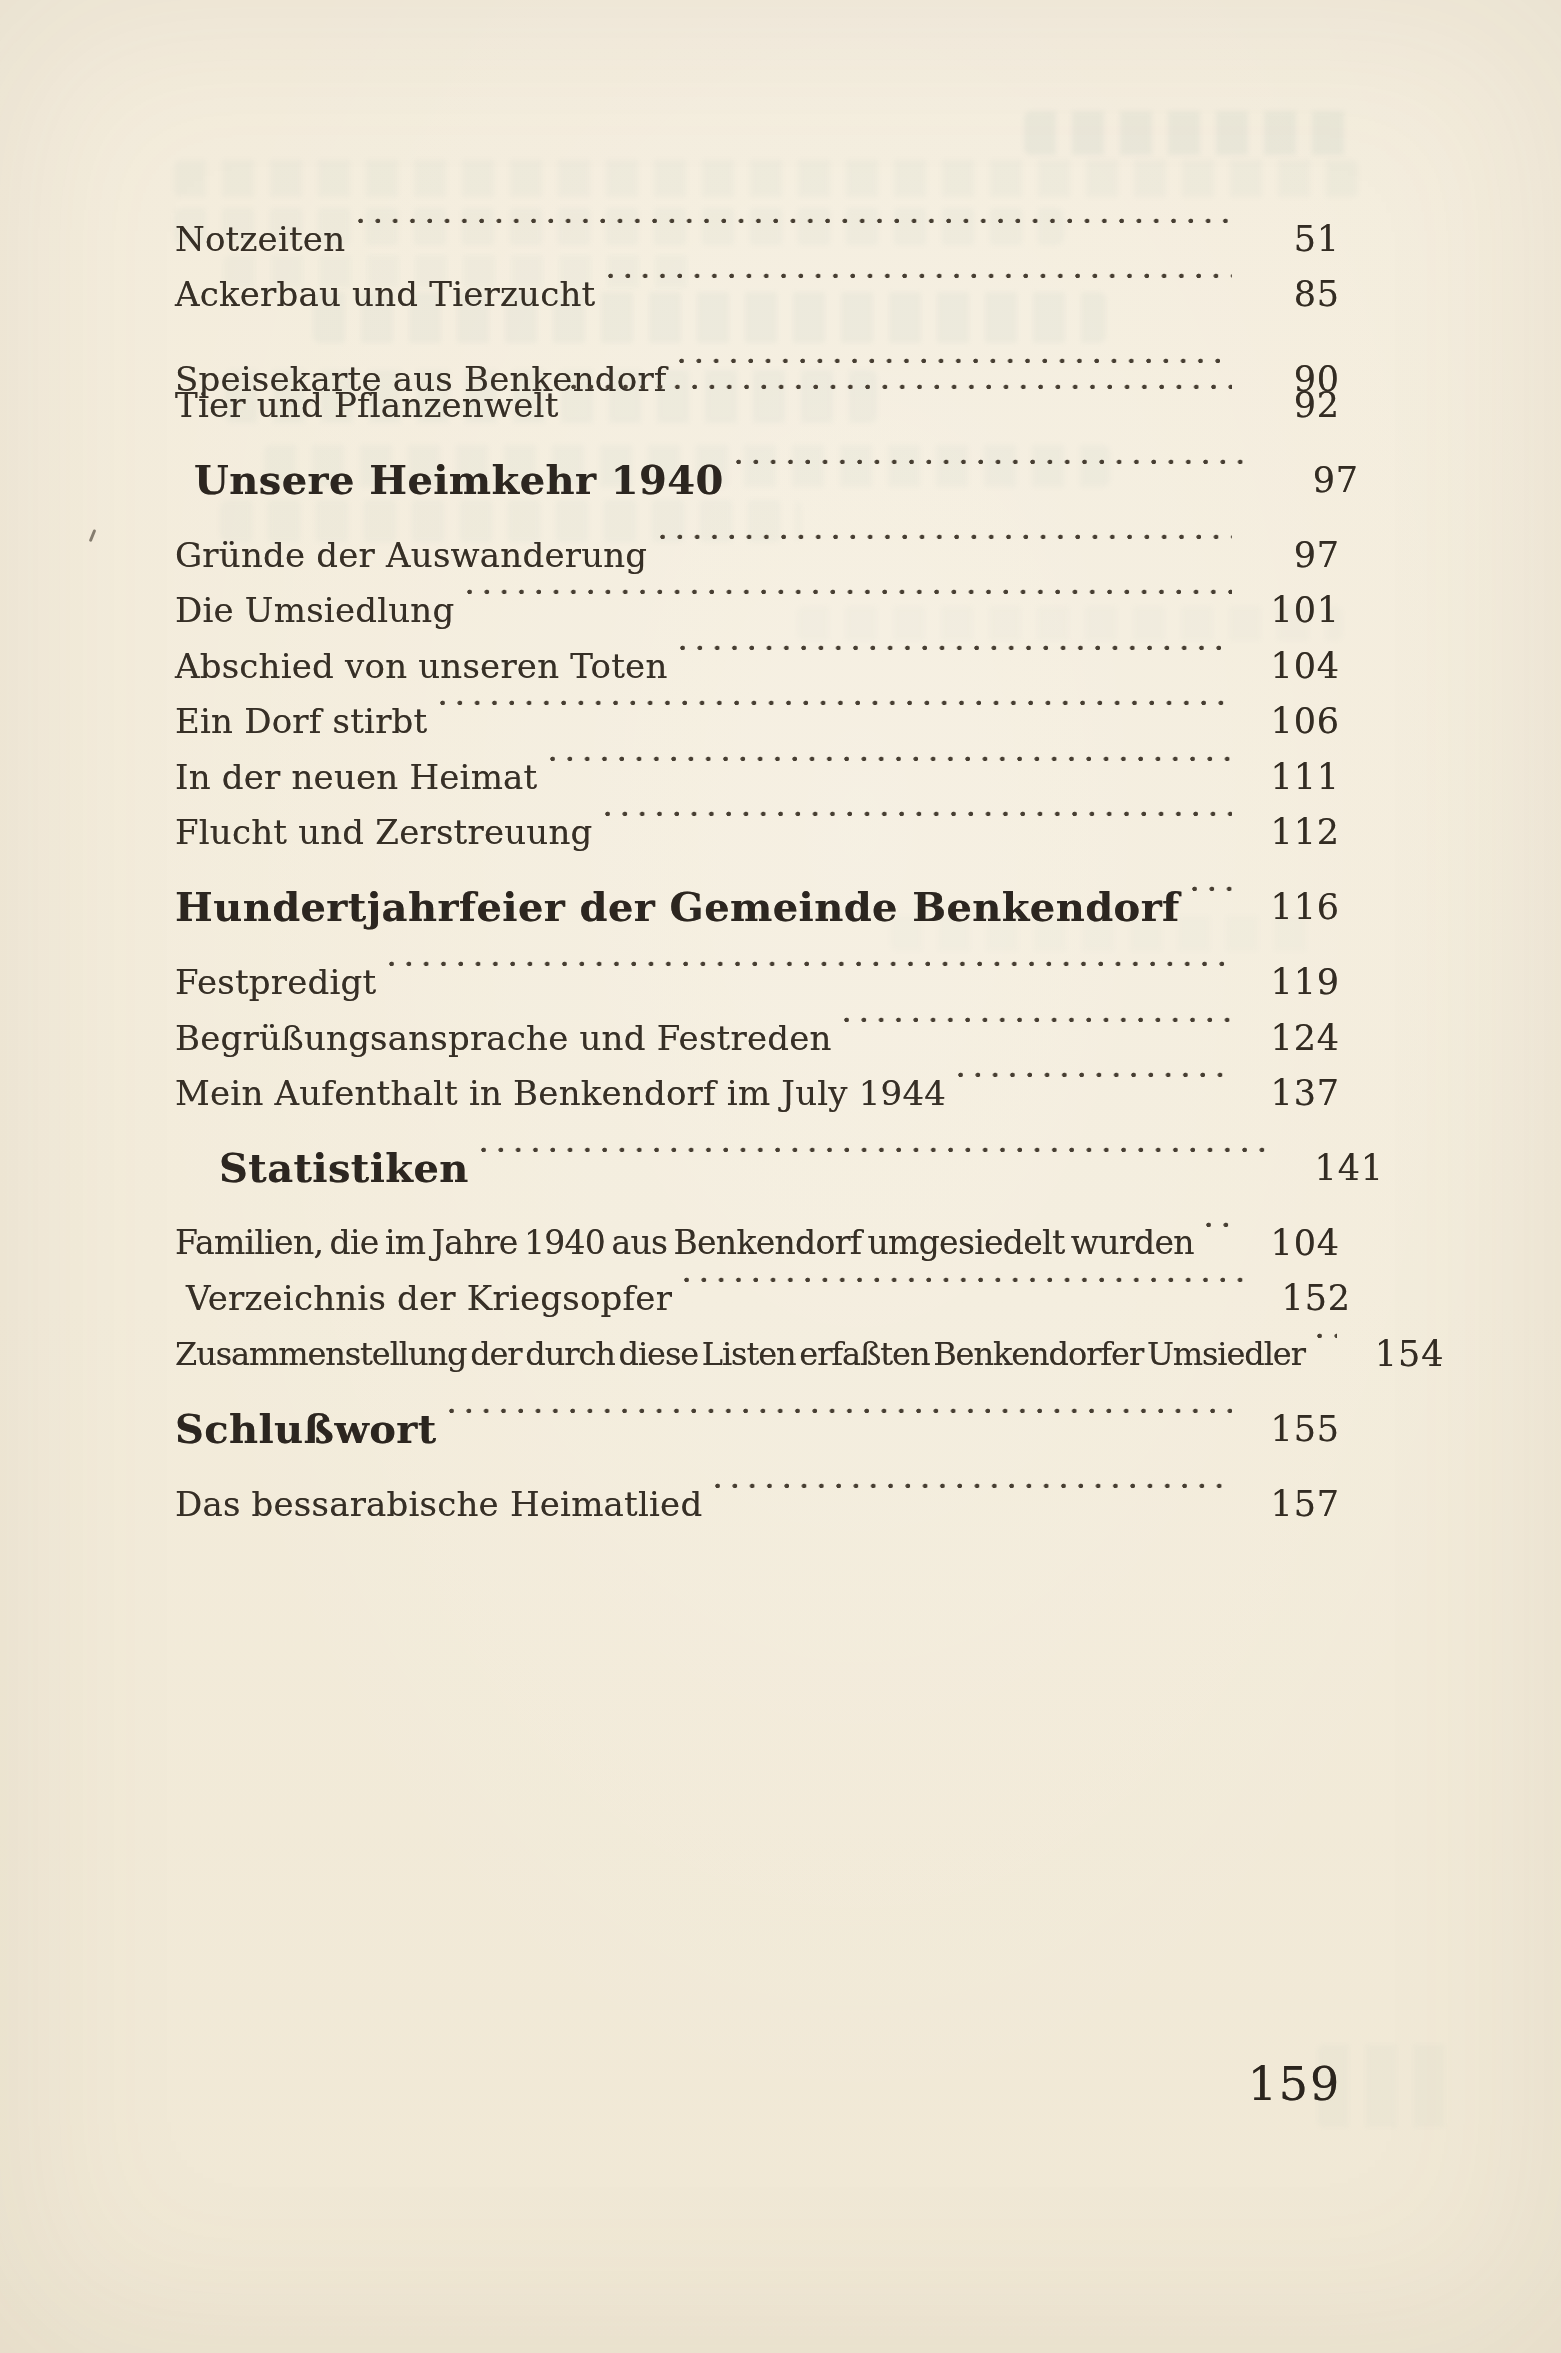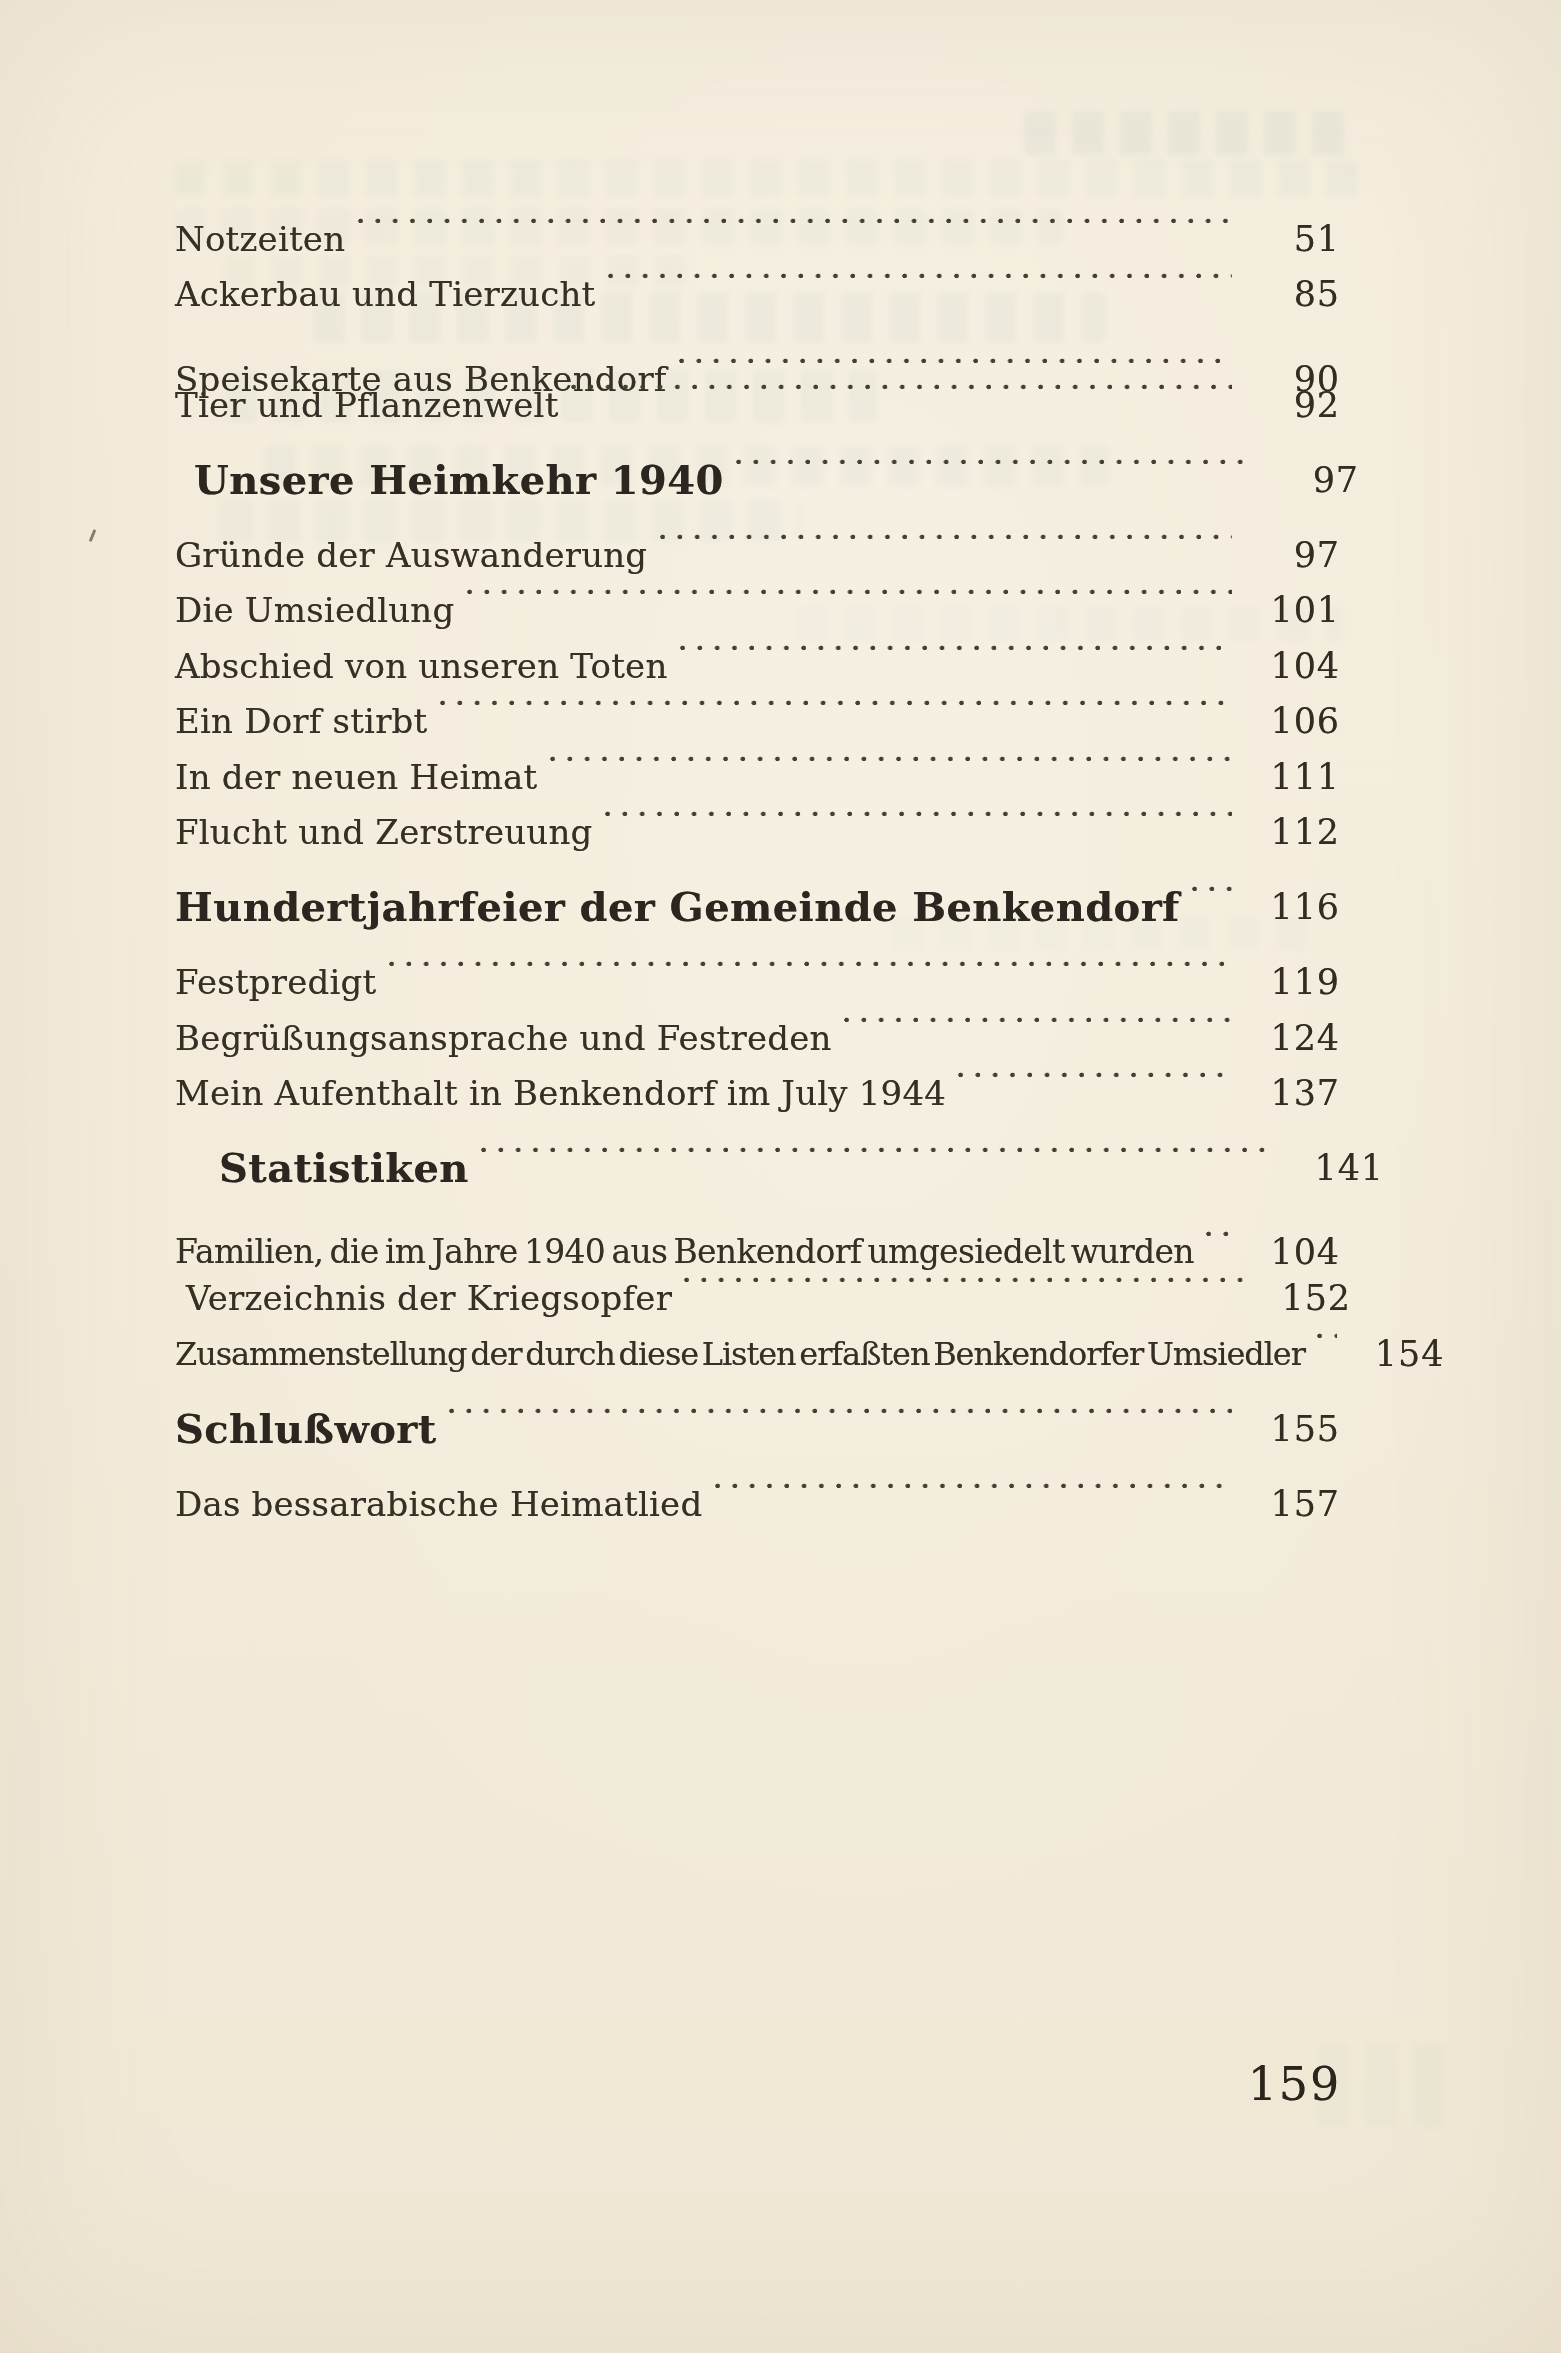--- a/index.html
+++ b/index.html
@@ -149,21 +149,21 @@
       <div class="row" style="top: 1072px;">
         <span class="label">Mein Aufenthalt in Benkendorf im July 1944</span>
         <span class="dots"></span>
         <span class="pagenum">137</span>
       </div>
       <div class="row bold" style="top: 1147px; margin-left: 44px;">
         <span class="label">Statistiken</span>
         <span class="dots"></span>
         <span class="pagenum">141</span>
       </div>
-      <div class="row long" style="top: 1222px; margin-top: 9px;">
+      <div class="row long" style="top: 1222px;">
         <span class="label">Familien, die im Jahre 1940 aus Benkendorf umgesiedelt wurden</span>
         <span class="dots"></span>
         <span class="pagenum">104</span>
       </div>
       <div class="row" style="top: 1277px; margin-left: 11px;">
         <span class="label">Verzeichnis der Kriegsopfer</span>
         <span class="dots"></span>
         <span class="pagenum">152</span>
       </div>
       <div class="row xlong" style="top: 1333px;">

